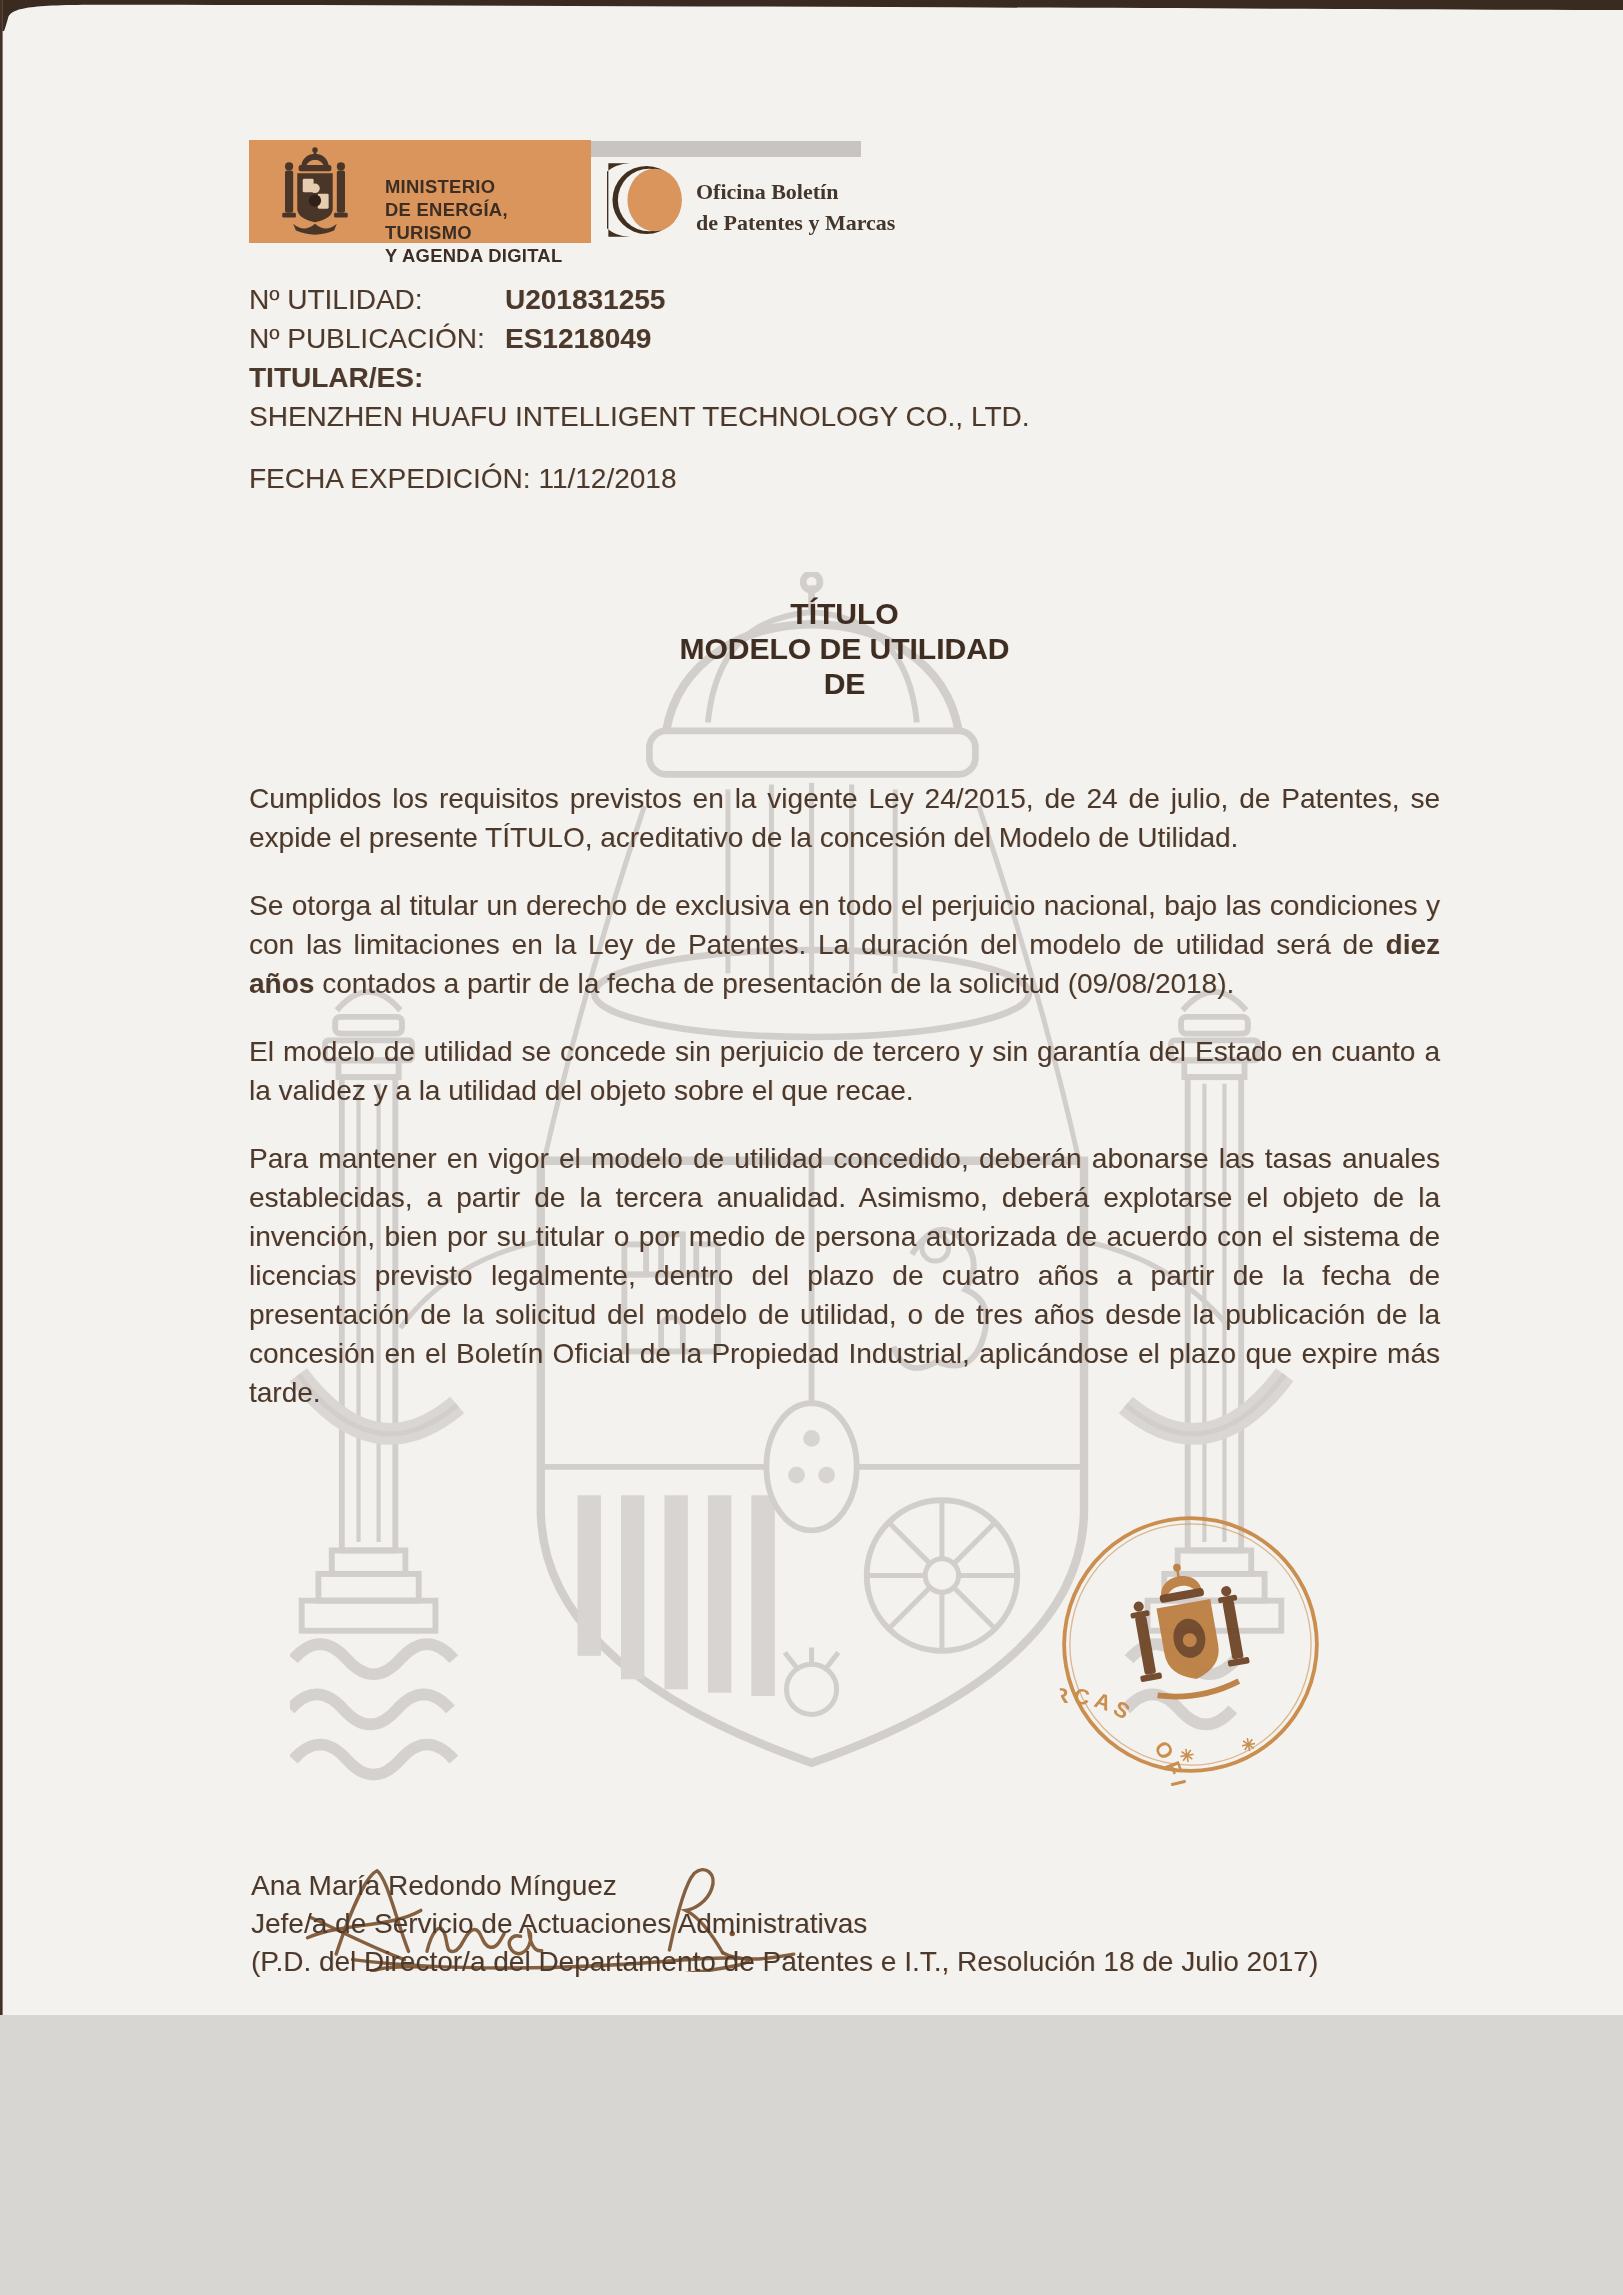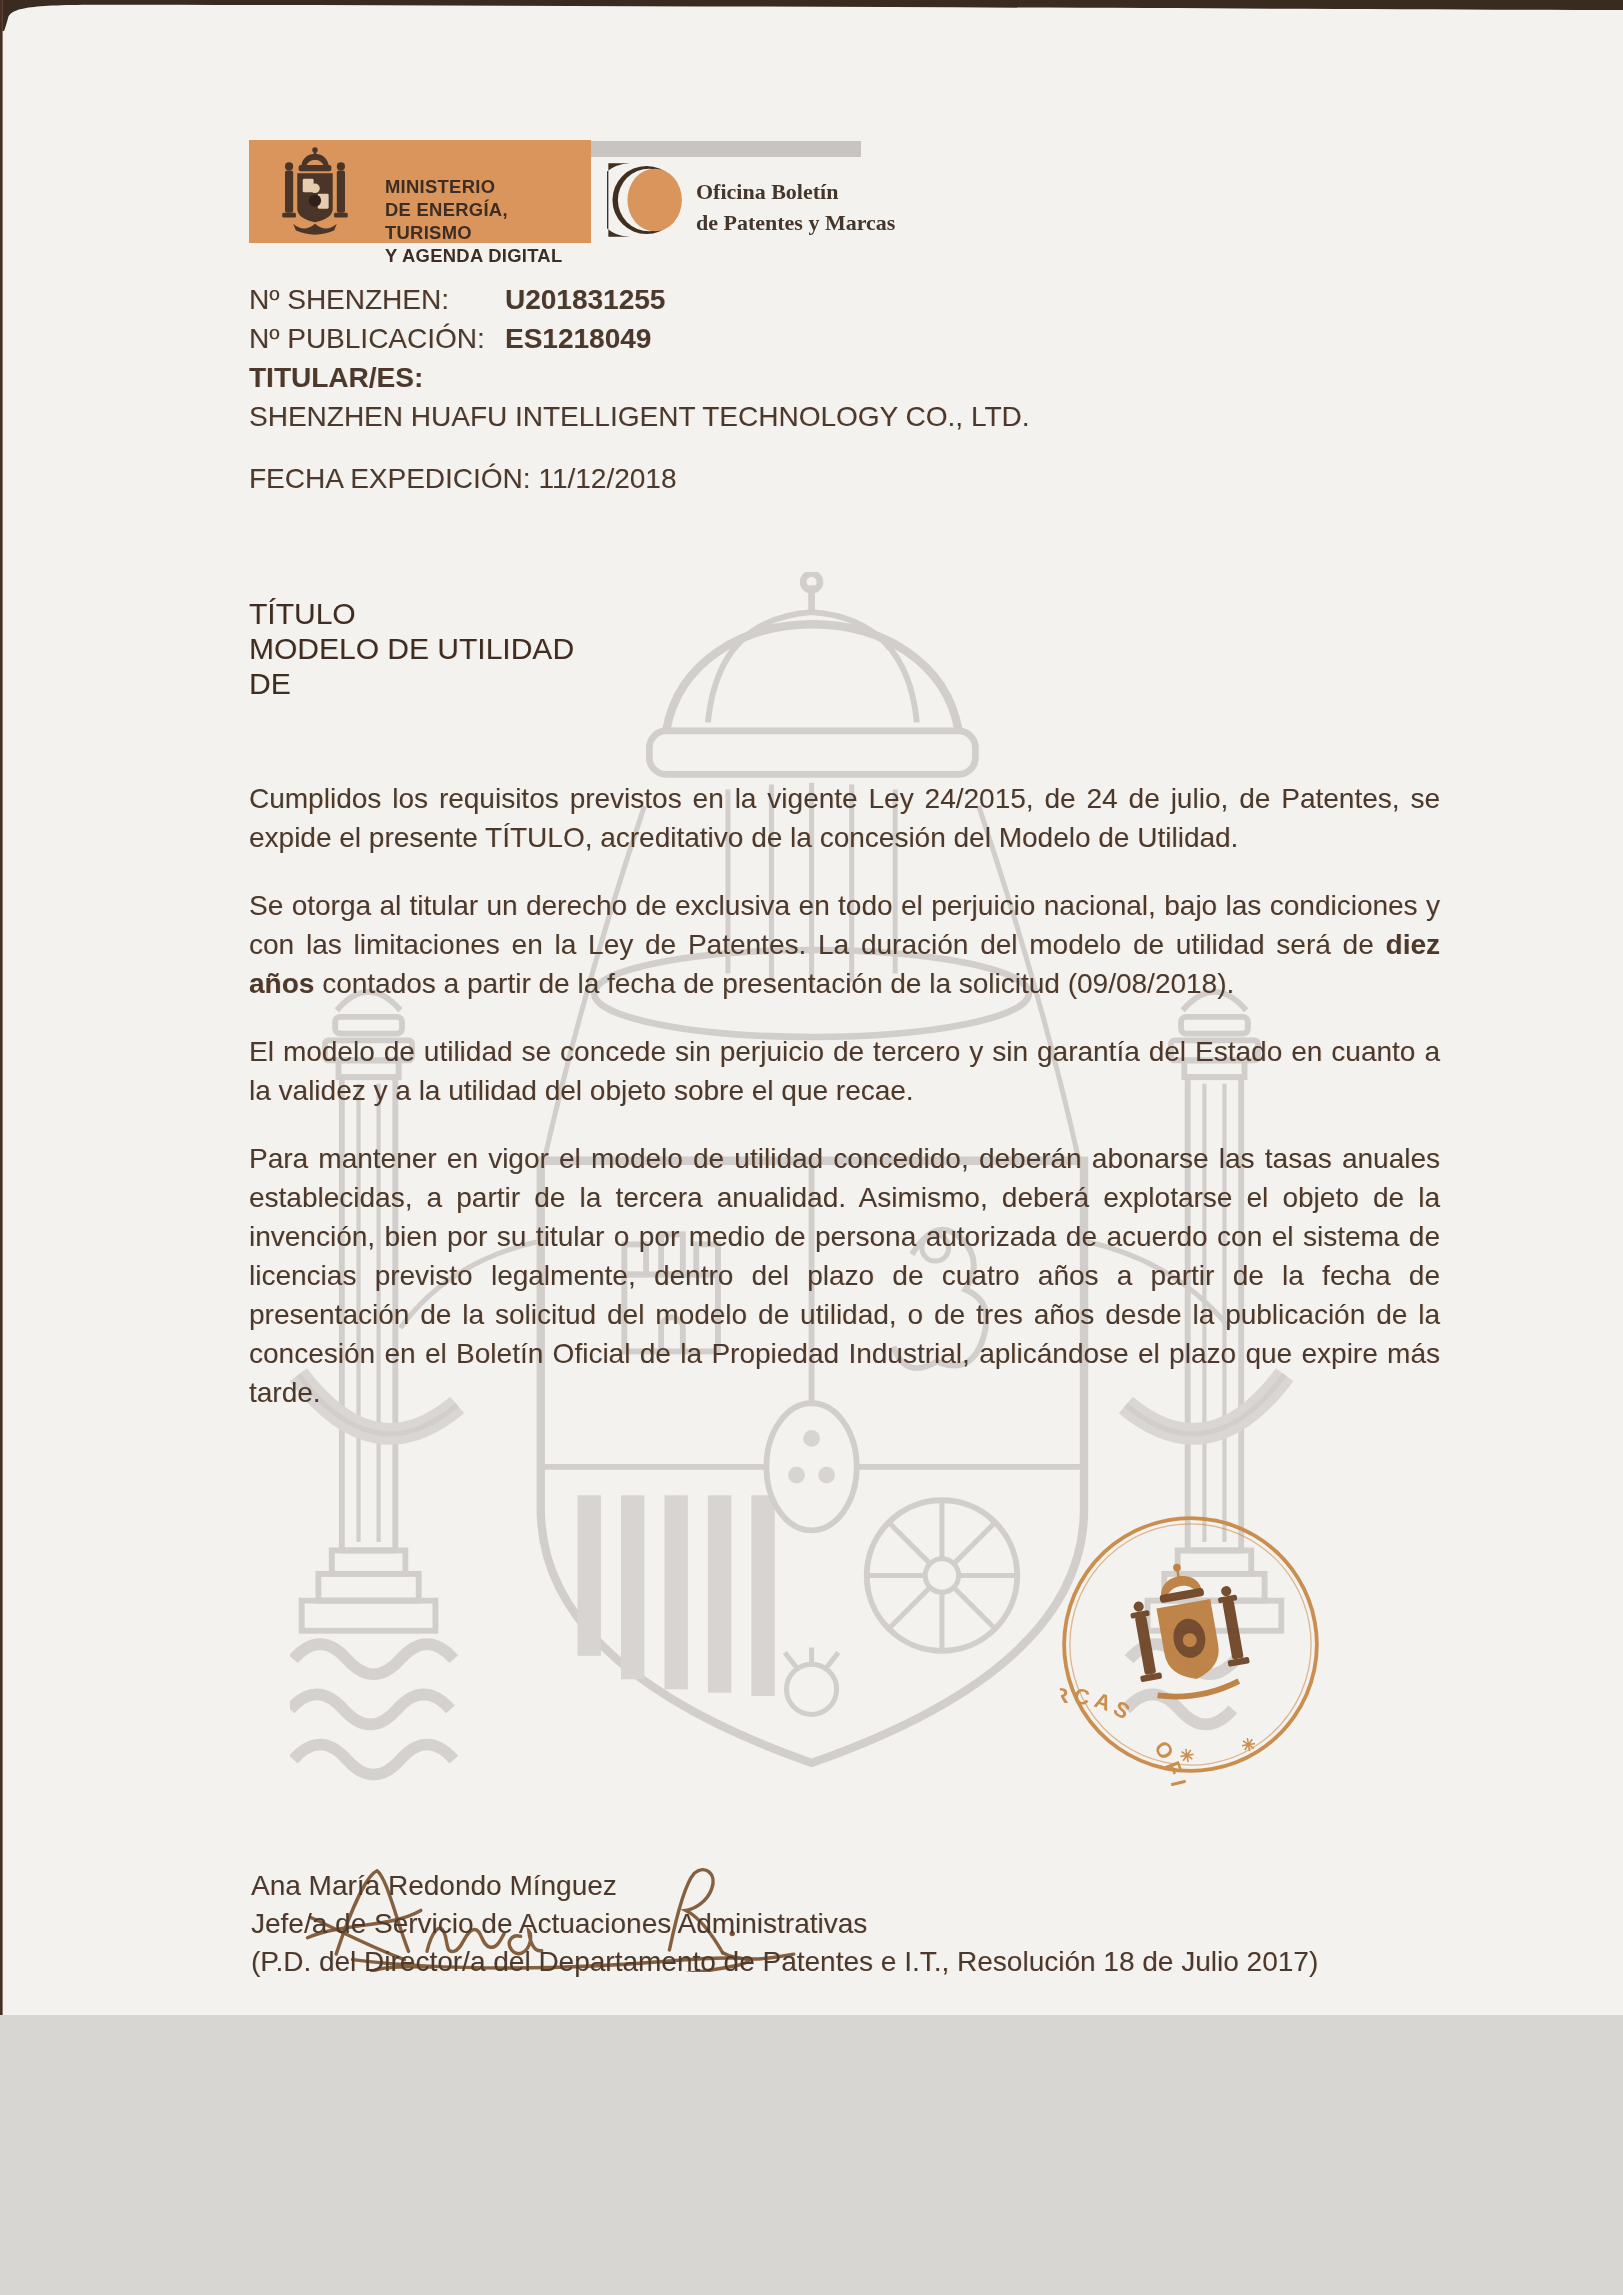--- a/index.html
+++ b/index.html
@@ -31,21 +31,21 @@
   .office-name{left:696px;top:176px;width:246px;font-family:"Liberation Serif",serif;
                font-weight:700;font-size:22px;line-height:31px;color:var(--serif-ink);z-index:3;}
   
   .info{left:249px;top:280px;width:1201px;font-size:28px;line-height:39px;z-index:4;}
   .info-row{display:flex;}
   .info-label{width:256px;flex:0 0 auto;}
   .b{font-weight:700;}
   .fecha{margin-top:23px;}
   .sepia{text-shadow:0.7px 0 0 rgba(186,115,58,.25);}
   
-  .doc-title{left:249px;top:596px;width:1191px;font-weight:400;
+  .doc-title{left:249px;top:596px;width:1191px;text-align:center;font-weight:700;
              font-size:30px;line-height:35px;color:var(--ink-dark);z-index:4;}
   
   .para{left:249px;width:1191px;font-size:28px;line-height:39px;text-align:justify;z-index:4;}
   .p1{top:751px;} .p2{top:858px;} .p3{top:1004px;} .p4{top:1111px;}
   
   .watermark{left:290px;top:572px;width:1003px;height:1221px;z-index:1;}
   .wm{stroke:var(--watermark);fill:none;}
   .wmf{fill:var(--watermark-fill);stroke:none;}
   .wmp{fill:var(--paper);stroke:var(--watermark);}
   
@@ -211,21 +211,21 @@
     <circle cx="62" cy="54" r="46" fill="#f3f2ef"></circle>
     <ellipse cx="70" cy="54" rx="40" ry="46" fill="#d9955c"></ellipse>
   </svg>
   <div class="layer office-name">
     <div>Oficina Boletín</div>
     <div>de Patentes y Marcas</div>
   </div>
 
   <div class="layer info sepia">
     <div class="info-row">
-      <span class="info-label">Nº SHENZHEN:</span>
+      <span class="info-label">Nº UTILIDAD:</span>
       <span class="b">U201831255</span>
     </div>
     <div class="info-row">
       <span class="info-label">Nº PUBLICACIÓN:</span>
       <span class="b">ES1218049</span>
     </div>
     <div class="b">TITULAR/ES:</div>
     <div>SHENZHEN HUAFU INTELLIGENT TECHNOLOGY CO., LTD.</div>
     <div class="fecha">FECHA EXPEDICIÓN: 11/12/2018</div>
   </div>

